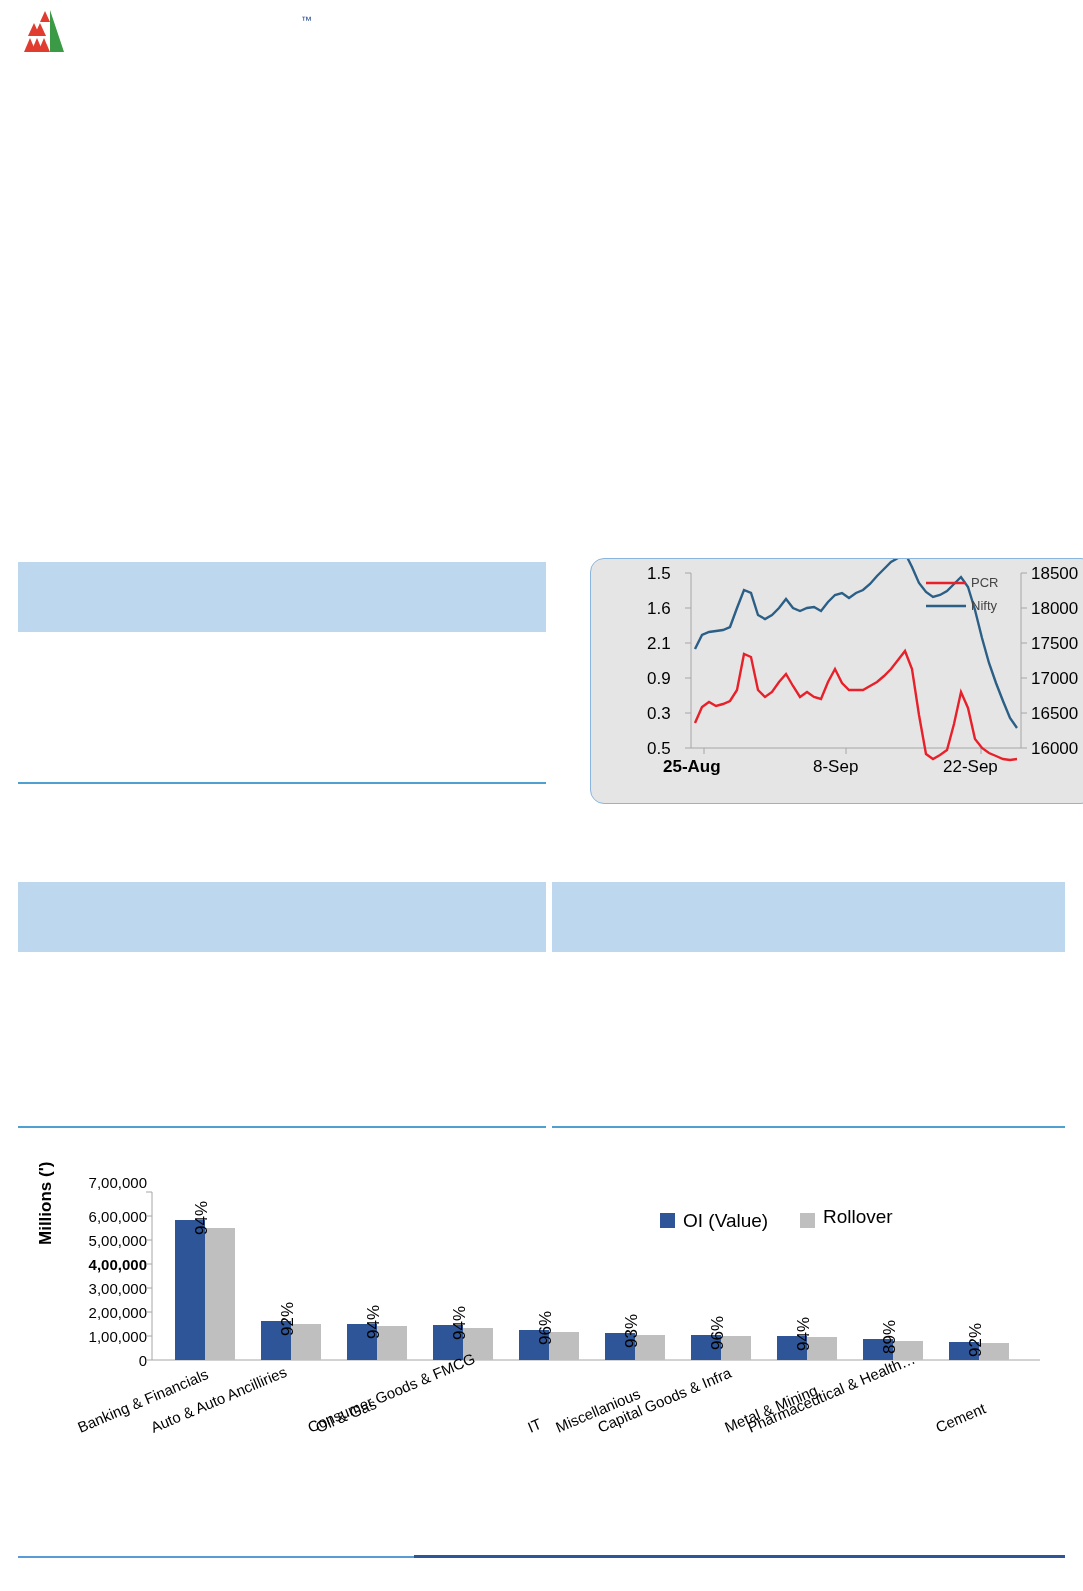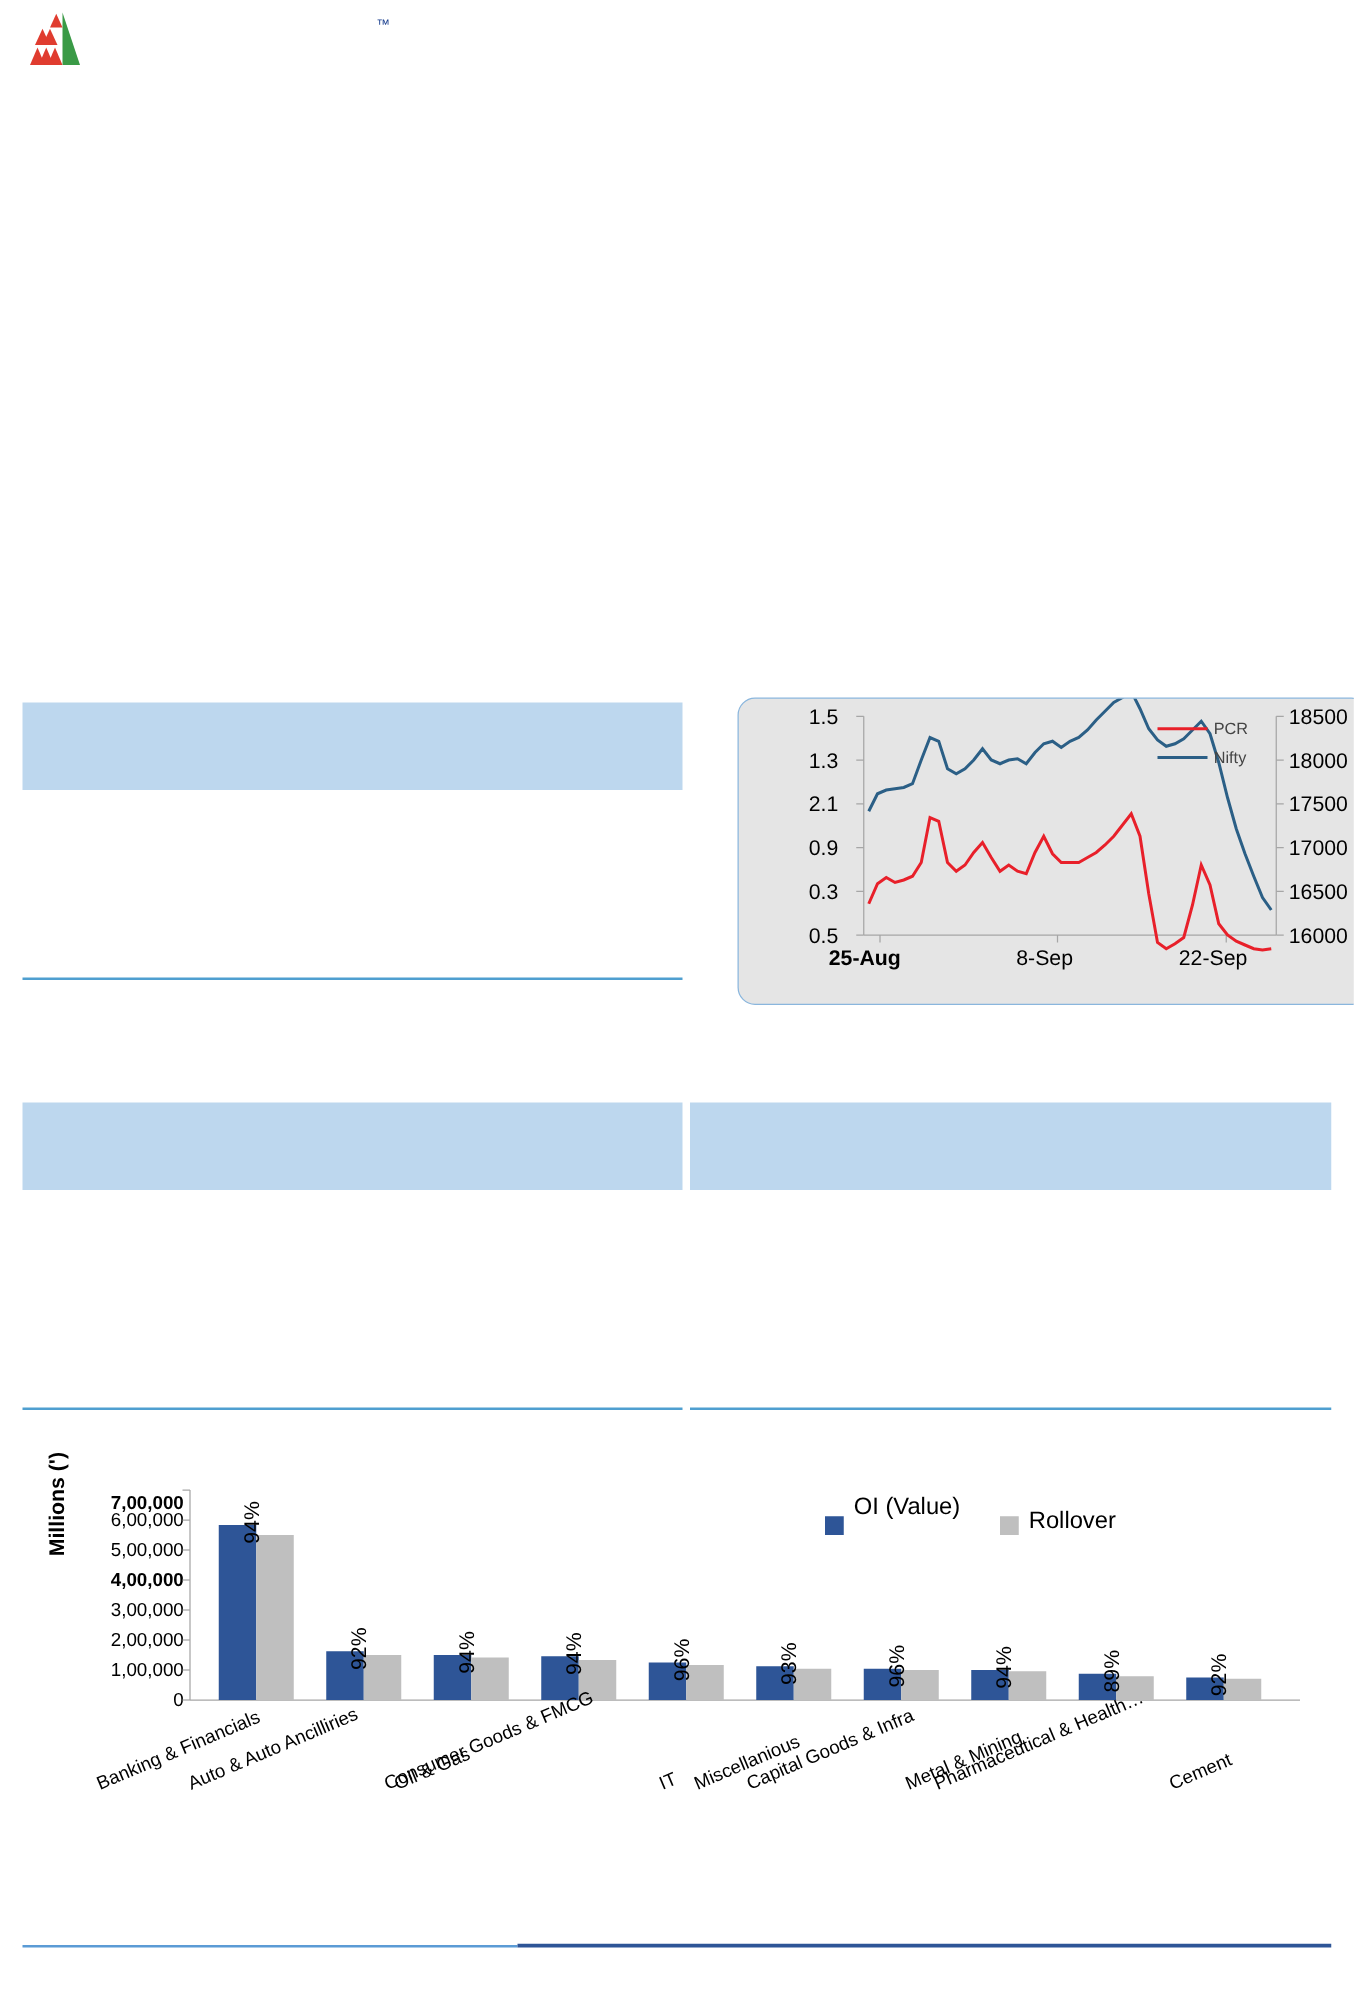--- a/index.html
+++ b/index.html
@@ -208,21 +208,21 @@
 
     <polyline fill="none" stroke="#2b5f86" stroke-width="2.4" points="104,90 111,76 118,73 125,72 132,71 139,68 146,49 153,31 160,34 167,56 174,60 181,56 188,49 195,40 202,49 209,52 216,49 223,48 230,52 237,43 244,36 251,34 258,39 265,34 272,31 279,25 286,17 293,10 300,3 307,-1 314,-6 321,8 328,24 335,33 342,38 349,36 356,32 363,25 370,18 377,28 384,51 391,79 398,104 405,124 412,142 419,159 426,169"></polyline>
 
     <polyline fill="none" stroke="#e8202a" stroke-width="2.4" points="104,164 111,148 118,143 125,147 132,145 139,142 146,131 153,95 160,98 167,131 174,138 181,133 188,123 195,115 202,127 209,138 216,133 223,138 230,140 237,123 244,110 251,124 258,131 265,131 272,131 279,127 286,123 293,117 300,110 307,101 314,92 321,110 328,156 335,195 342,200 349,196 356,191 363,165 370,133 377,149 384,180 391,189 398,194 405,197 412,200 419,201 426,200"></polyline>
 
     <line x1="335" y1="24" x2="375" y2="24" stroke="#e8202a" stroke-width="2.4"></line>
     <line x1="335" y1="47" x2="375" y2="47" stroke="#2b5f86" stroke-width="2.4"></line>
   </svg>
 
   <div class="axis-label" style="left:56px; top:5px;">1.5</div>
-  <div class="axis-label" style="left:56px; top:40px;">1.3</div>
+  <div class="axis-label" style="left:56px; top:40px;">1.6</div>
   <div class="axis-label" style="left:56px; top:75px;">2.1</div>
   <div class="axis-label" style="left:56px; top:110px;">0.9</div>
   <div class="axis-label" style="left:56px; top:145px;">0.3</div>
   <div class="axis-label" style="left:56px; top:180px;">0.5</div>
 
   <div class="axis-label" style="left:440px; top:5px;">18500</div>
   <div class="axis-label" style="left:440px; top:40px;">18000</div>
   <div class="axis-label" style="left:440px; top:75px;">17500</div>
   <div class="axis-label" style="left:440px; top:110px;">17000</div>
   <div class="axis-label" style="left:440px; top:145px;">16500</div>
@@ -233,21 +233,21 @@
   <div class="axis-label" style="left:352px; top:198px;">22-Sep</div>
 
   <div class="legend-text" style="left:380px; top:16px;">PCR</div>
   <div class="legend-text" style="left:380px; top:39px;">Nifty</div>
 </div>
 
 <div id="oi-ylabel">Millions (')</div>
 
 <div id="oi-chart">
 
-  <div class="ytick" style="left:55px; top:24px;font-weight:bold;">7,00,000</div>
+  <div class="ytick" style="left:55px; top:4px;">7,00,000</div>
   <div class="ytick" style="left:55px; top:38px;">6,00,000</div>
   <div class="ytick" style="left:55px; top:62px;">5,00,000</div>
   <div class="ytick" style="left:55px; top:86px;font-weight:bold;">4,00,000</div>
   <div class="ytick" style="left:55px; top:110px;">3,00,000</div>
   <div class="ytick" style="left:55px; top:134px;">2,00,000</div>
   <div class="ytick" style="left:55px; top:158px;">1,00,000</div>
   <div class="ytick" style="left:55px; top:182px;">0</div>
 
   <svg width="1083" height="300" style="position:absolute;left:0;top:0;">
     <line x1="152" y1="22" x2="152" y2="190" stroke="#a6a6a6" stroke-width="1"></line>
@@ -258,21 +258,21 @@
       <line x1="146" y1="70" x2="152" y2="70"></line>
       <line x1="146" y1="94" x2="152" y2="94"></line>
       <line x1="146" y1="118" x2="152" y2="118"></line>
       <line x1="146" y1="142" x2="152" y2="142"></line>
       <line x1="146" y1="166" x2="152" y2="166"></line>
       <line x1="146" y1="190" x2="152" y2="190"></line>
     </g>
   </svg>
 
   <div class="legend-box" style="left:660px; top:43px; background:#2e5597;"></div>
-  <div class="legend-lbl" style="left:683px; top:25px;text-align:right;">OI (Value)</div>
+  <div class="legend-lbl" style="left:683px; top:40px;text-align:right;">OI (Value)</div>
   <div class="legend-box" style="left:800px; top:43px; background:#bfbfbf;"></div>
   <div class="legend-lbl" style="left:823px; top:36px;">Rollover</div>
 
   <div class="bar-oi" style="left:175px; top:50px;  width:30px; height:140px;"></div>
   <div class="bar-roll" style="left:205px; top:58px;  width:30px; height:132px;"></div>
   <div class="pctlabel" style="left:212px; top:45px;">94%</div>
 
   <div class="bar-oi" style="left:261px; top:151px; width:30px; height:39px;"></div>
   <div class="bar-roll" style="left:291px; top:154px; width:30px; height:36px;"></div>
   <div class="pctlabel" style="left:298px; top:146px;">92%</div>

